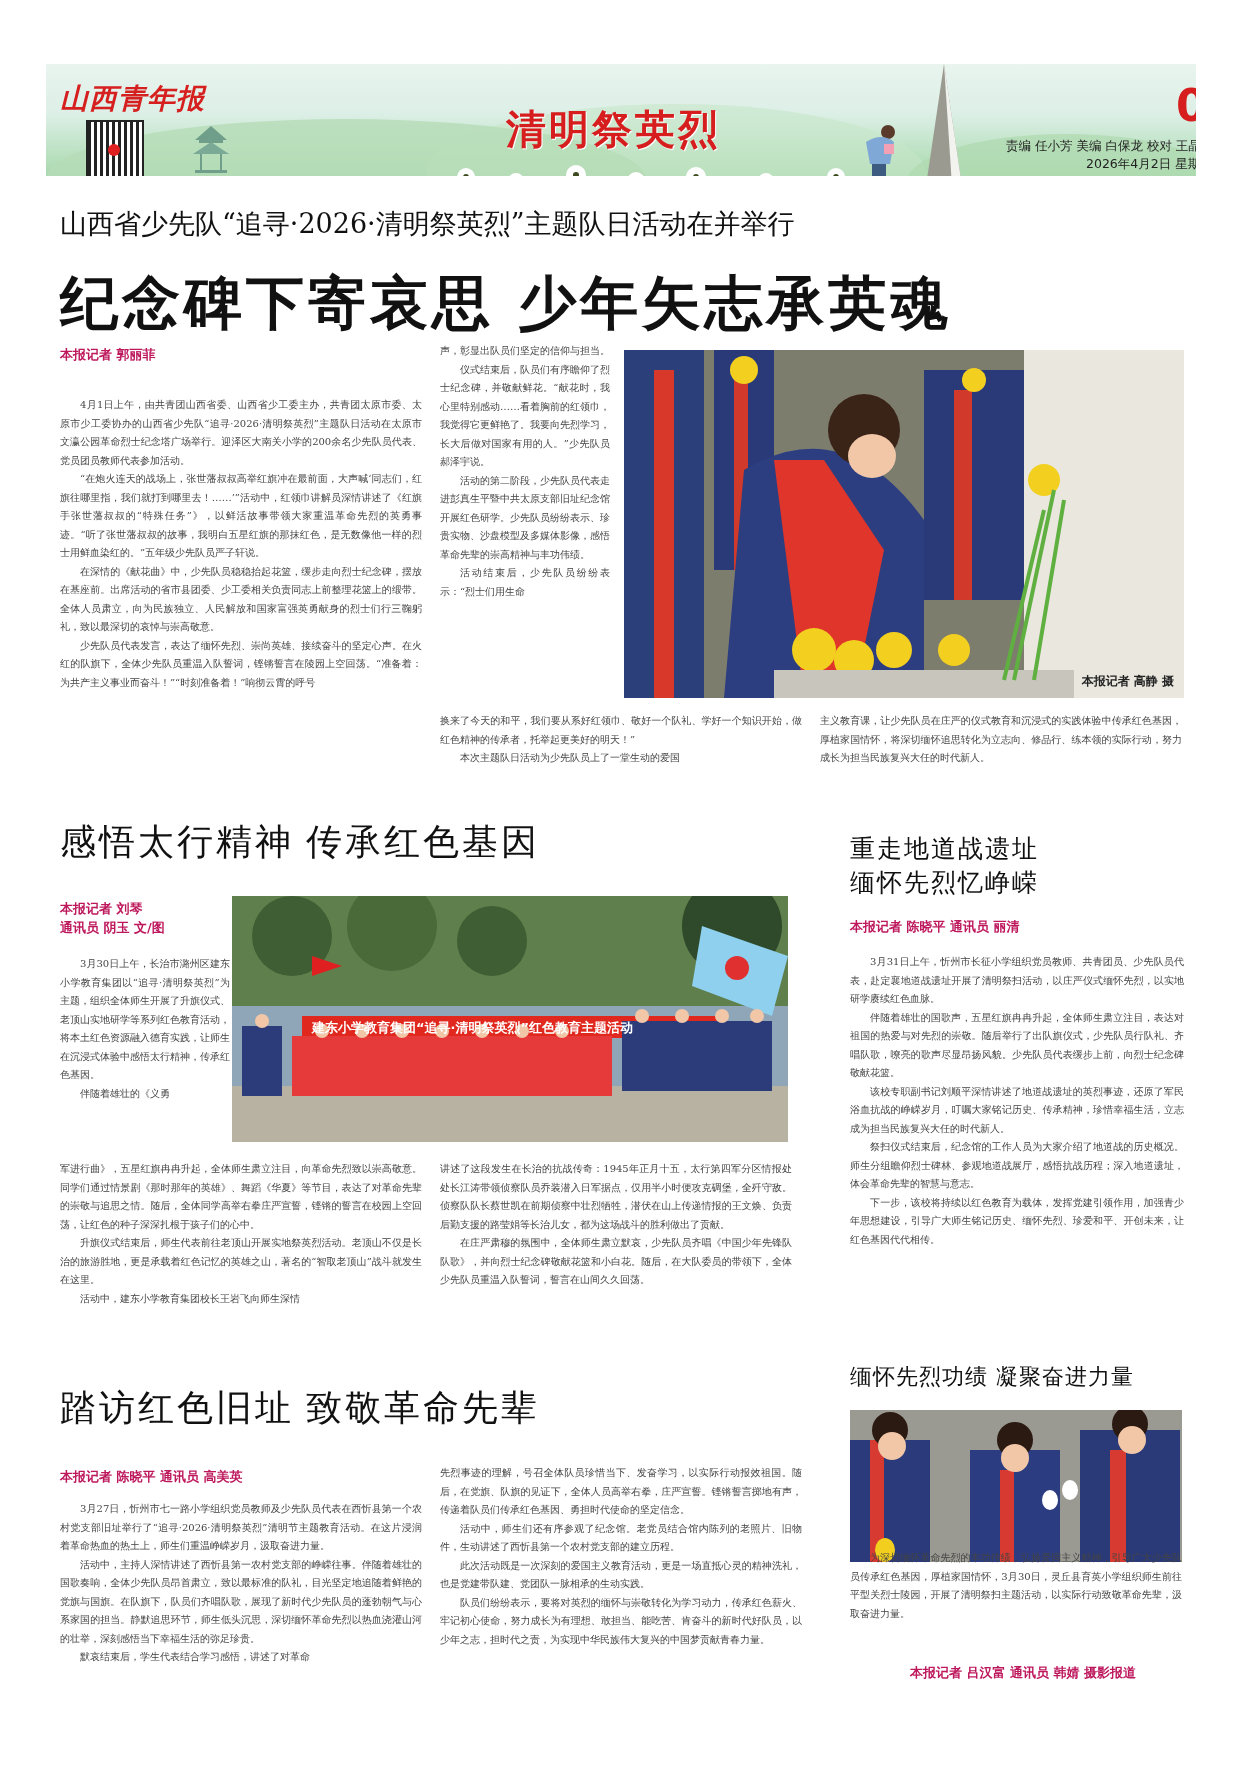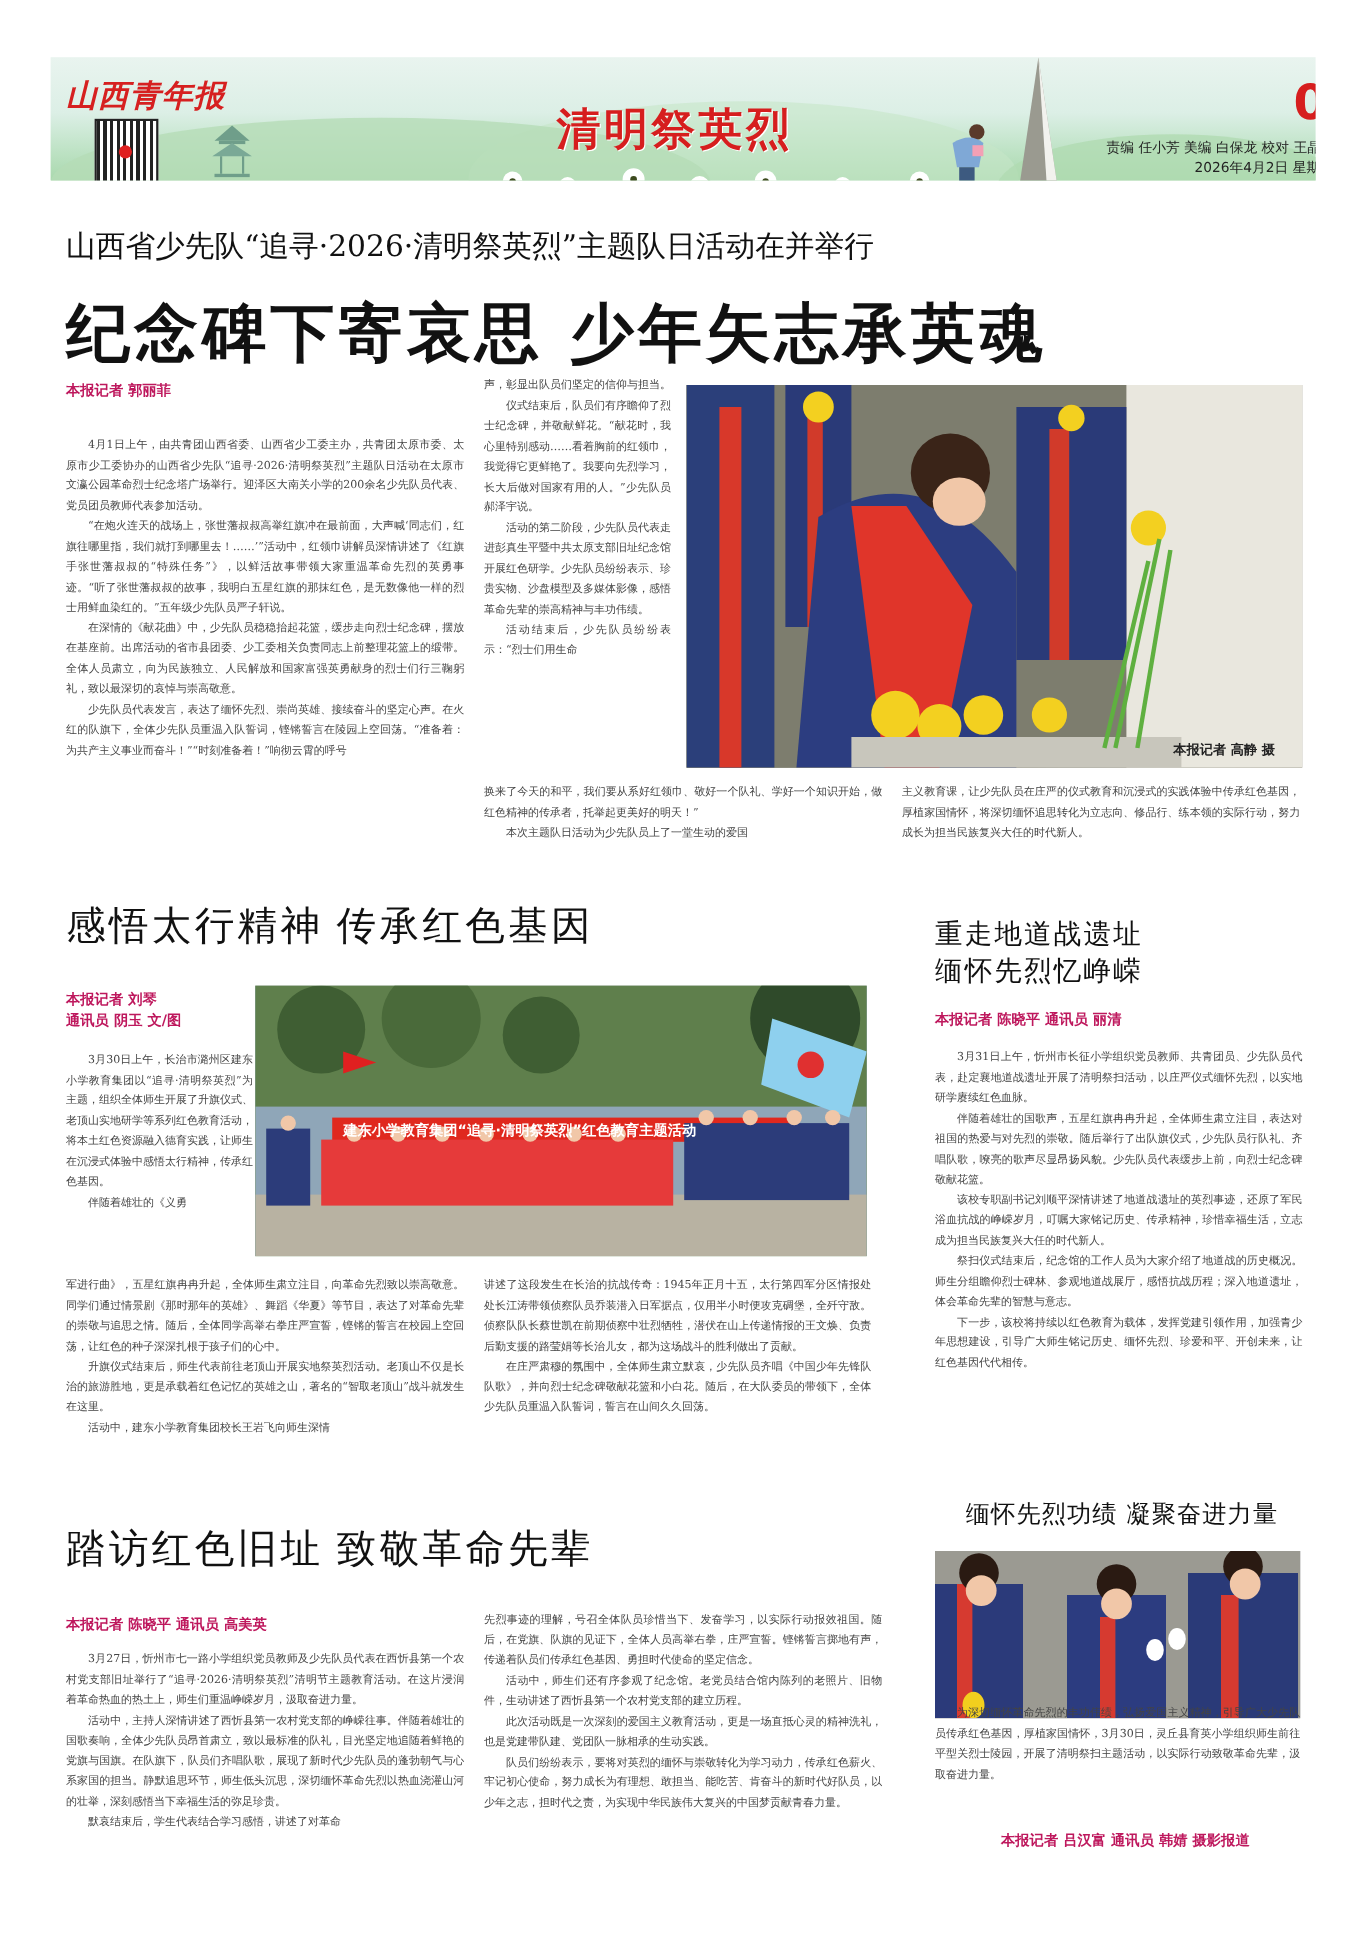--- a/index.html
+++ b/index.html
@@ -1,19 +1,19 @@
 <!DOCTYPE html>
 <html><head>
 <meta charset="utf-8">
 <style>
   html,body{margin:0;padding:0;background:#fff;}
   body{width:1242px;height:1768px;position:relative;overflow:hidden;font-family:"DejaVu Serif","Liberation Serif",serif;color:#333;}
   .abs{position:absolute;}
   
-  .masthead{left:46px;top:52px;width:1150px;height:112px;background:linear-gradient(180deg,#e9f4ef 0%,#dcefe6 45%,#bfe3c6 75%,#a9d8ad 100%);overflow:hidden;}
+  .masthead{left:46px;top:64px;width:1150px;height:112px;background:linear-gradient(180deg,#e9f4ef 0%,#dcefe6 45%,#bfe3c6 75%,#a9d8ad 100%);overflow:hidden;}
   .hill1{left:0;top:55px;width:600px;height:120px;border-radius:50% 50% 0 0;background:#b5dcb7;opacity:.8;}
   .hill2{left:380px;top:40px;width:500px;height:140px;border-radius:50% 50% 0 0;background:#c7e6c8;opacity:.6;}
   .hill3{left:860px;top:70px;width:320px;height:100px;border-radius:50% 50% 0 0;background:#b0dbb2;opacity:.8;}
   .logo{left:14px;top:16px;font-size:28px;color:#d62020;font-style:italic;font-family:"DejaVu Serif",serif;font-weight:bold;letter-spacing:1px;}
   .qr{left:40px;top:56px;width:54px;height:58px;background:repeating-linear-gradient(90deg,#222 0 3px,#fff 3px 6px),#fff;border:2px solid #222;}
   .qr::after{content:"";position:absolute;left:20px;top:22px;width:12px;height:12px;border-radius:50%;background:#e02020;}
   .pavilion{left:145px;top:60px;width:40px;height:50px;}
   .section-title{left:460px;top:38px;font-size:40px;font-weight:bold;color:#d61e1e;letter-spacing:3px;font-family:"DejaVu Serif",serif;text-shadow:1px 1px 0 #fff;}
   .monument{left:870px;top:0;width:56px;height:122px;}
   .person{left:814px;top:58px;width:40px;height:64px;}
@@ -133,21 +133,21 @@
         <circle cx="120" cy="20" r="14"></circle>
         <circle cx="350" cy="30" r="12"></circle>
       </g>
     <rect x="150" y="320" width="300" height="28" fill="#c8c6bc"></rect>
     <g stroke="#5fb040" stroke-width="4">
         <line x1="430" y1="140" x2="390" y2="330"></line>
         <line x1="440" y1="150" x2="410" y2="330"></line>
         <line x1="420" y1="160" x2="380" y2="330"></line>
       </g>
   </svg>
-  <div class="abs caption" style="right:25px;bottom:8px;background:rgba(255,255,255,.0);">本报记者 高静 摄</div>
+  <div class="abs caption" style="right:10px;bottom:8px;background:rgba(255,255,255,.0);">本报记者 高静 摄</div>
 </div>
 
 <div class="abs h2" style="left:60px;top:818px;">感悟太行精神 传承红色基因</div>
 <div class="abs byline" style="left:60px;top:900px;">本报记者 刘琴</div>
 <div class="abs byline" style="left:60px;top:919px;">通讯员 阴玉 文/图</div>
 <div class="abs body" style="left:60px;top:955px;width:170px;">
   <p>3月30日上午，长治市潞州区建东小学教育集团以“追寻·清明祭英烈”为主题，组织全体师生开展了升旗仪式、老顶山实地研学等系列红色教育活动，将本土红色资源融入德育实践，让师生在沉浸式体验中感悟太行精神，传承红色基因。</p>
   <p>伴随着雄壮的《义勇</p>
 </div>
 <div class="abs photo" style="left:232px;top:896px;width:556px;height:246px;background:#6d8a5c;">
@@ -217,21 +217,21 @@
   <p>活动中，主持人深情讲述了西忻县第一农村党支部的峥嵘往事。伴随着雄壮的国歌奏响，全体少先队员昂首肃立，致以最标准的队礼，目光坚定地追随着鲜艳的党旗与国旗。在队旗下，队员们齐唱队歌，展现了新时代少先队员的蓬勃朝气与心系家国的担当。静默追思环节，师生低头沉思，深切缅怀革命先烈以热血浇灌山河的壮举，深刻感悟当下幸福生活的弥足珍贵。</p>
   <p>默哀结束后，学生代表结合学习感悟，讲述了对革命</p>
 </div>
 <div class="abs body" style="left:440px;top:1464px;width:362px;">
   <p class="noind">先烈事迹的理解，号召全体队员珍惜当下、发奋学习，以实际行动报效祖国。随后，在党旗、队旗的见证下，全体人员高举右拳，庄严宣誓。铿锵誓言掷地有声，传递着队员们传承红色基因、勇担时代使命的坚定信念。</p>
   <p>活动中，师生们还有序参观了纪念馆。老党员结合馆内陈列的老照片、旧物件，生动讲述了西忻县第一个农村党支部的建立历程。</p>
   <p>此次活动既是一次深刻的爱国主义教育活动，更是一场直抵心灵的精神洗礼，也是党建带队建、党团队一脉相承的生动实践。</p>
   <p>队员们纷纷表示，要将对英烈的缅怀与崇敬转化为学习动力，传承红色薪火、牢记初心使命，努力成长为有理想、敢担当、能吃苦、肯奋斗的新时代好队员，以少年之志，担时代之责，为实现中华民族伟大复兴的中国梦贡献青春力量。</p>
 </div>
 
-<div class="abs" style="left:850px;top:1362px;font-size:22px;color:#111;font-family:'DejaVu Sans',sans-serif;letter-spacing:1px;margin-left:28px;">缅怀先烈功绩 凝聚奋进力量</div>
+<div class="abs" style="left:850px;top:1362px;font-size:22px;color:#111;font-family:'DejaVu Sans',sans-serif;letter-spacing:1px;">缅怀先烈功绩 凝聚奋进力量</div>
 <div class="abs photo" style="left:850px;top:1410px;width:332px;height:152px;background:#555;">
   <svg width="332" height="152" viewBox="0 0 332 152">
     <rect width="332" height="152" fill="#9b9a92"></rect>
     <rect x="0" y="30" width="80" height="122" fill="#2b3a7a"></rect>
       <rect x="20" y="30" width="14" height="122" fill="#d63a30"></rect>
     <rect x="120" y="40" width="90" height="112" fill="#2c3c80"></rect>
       <rect x="150" y="60" width="14" height="92" fill="#d63a30"></rect>
     <rect x="230" y="20" width="100" height="132" fill="#2a3a78"></rect>
       <rect x="260" y="40" width="16" height="112" fill="#d63a30"></rect>
     <circle cx="40" cy="20" r="18" fill="#2a1a12"></circle>

